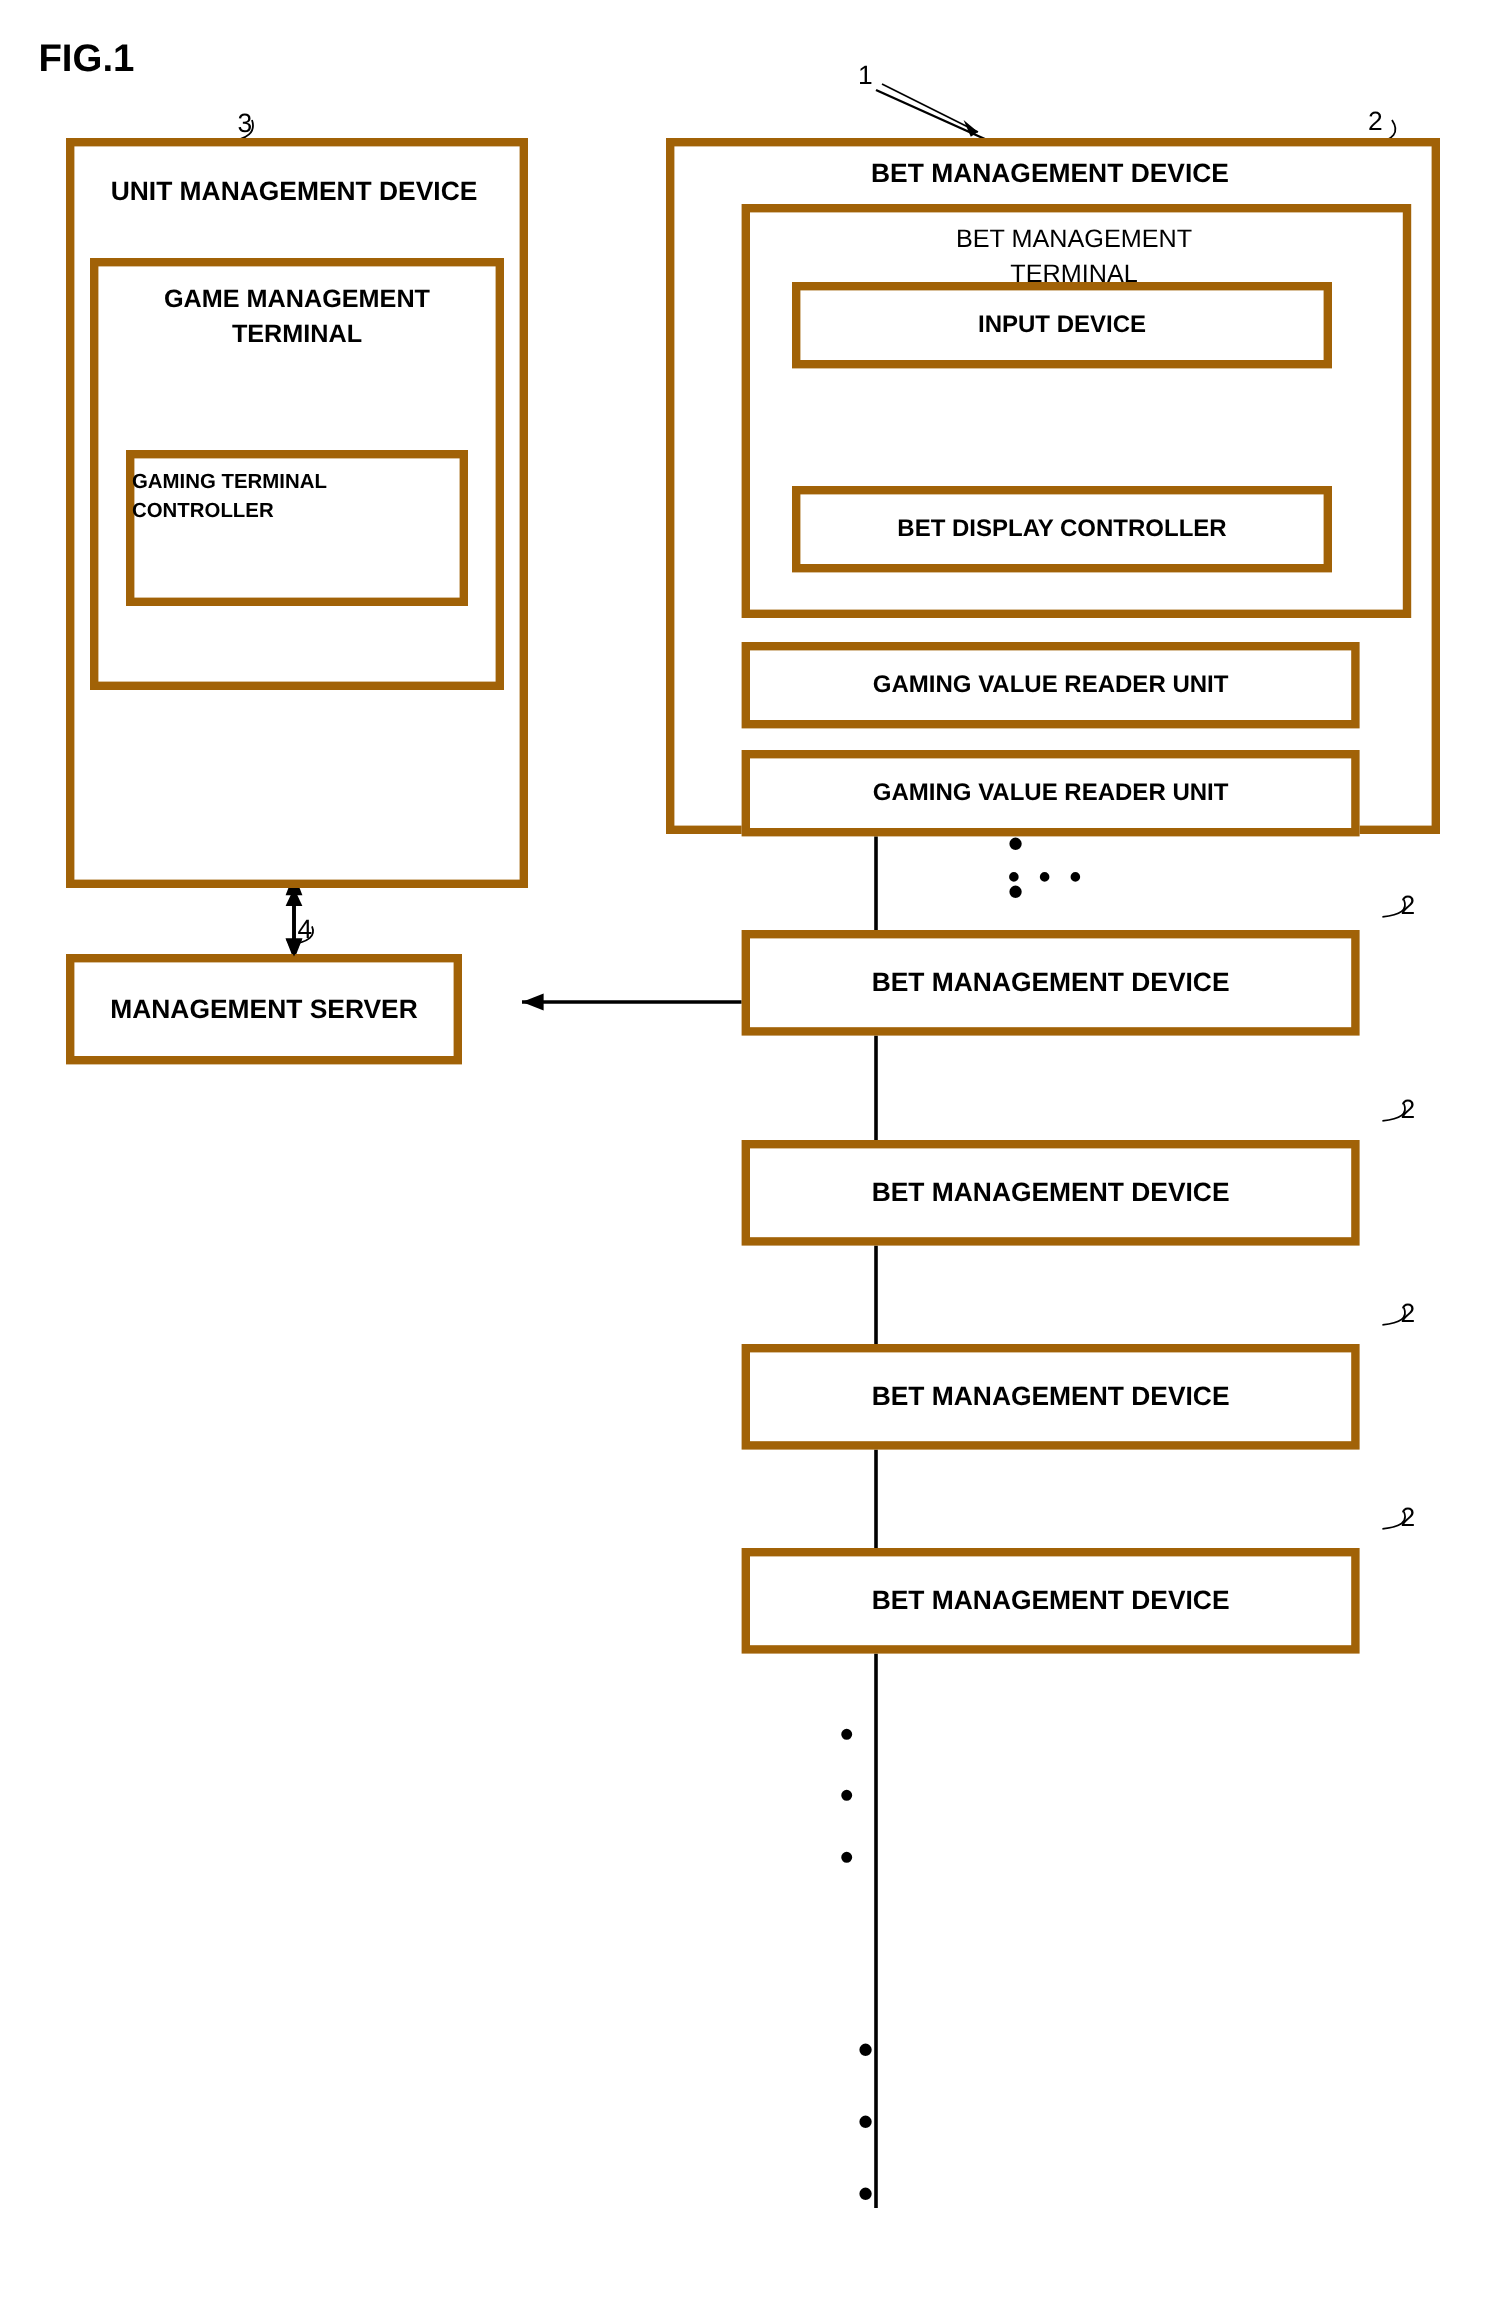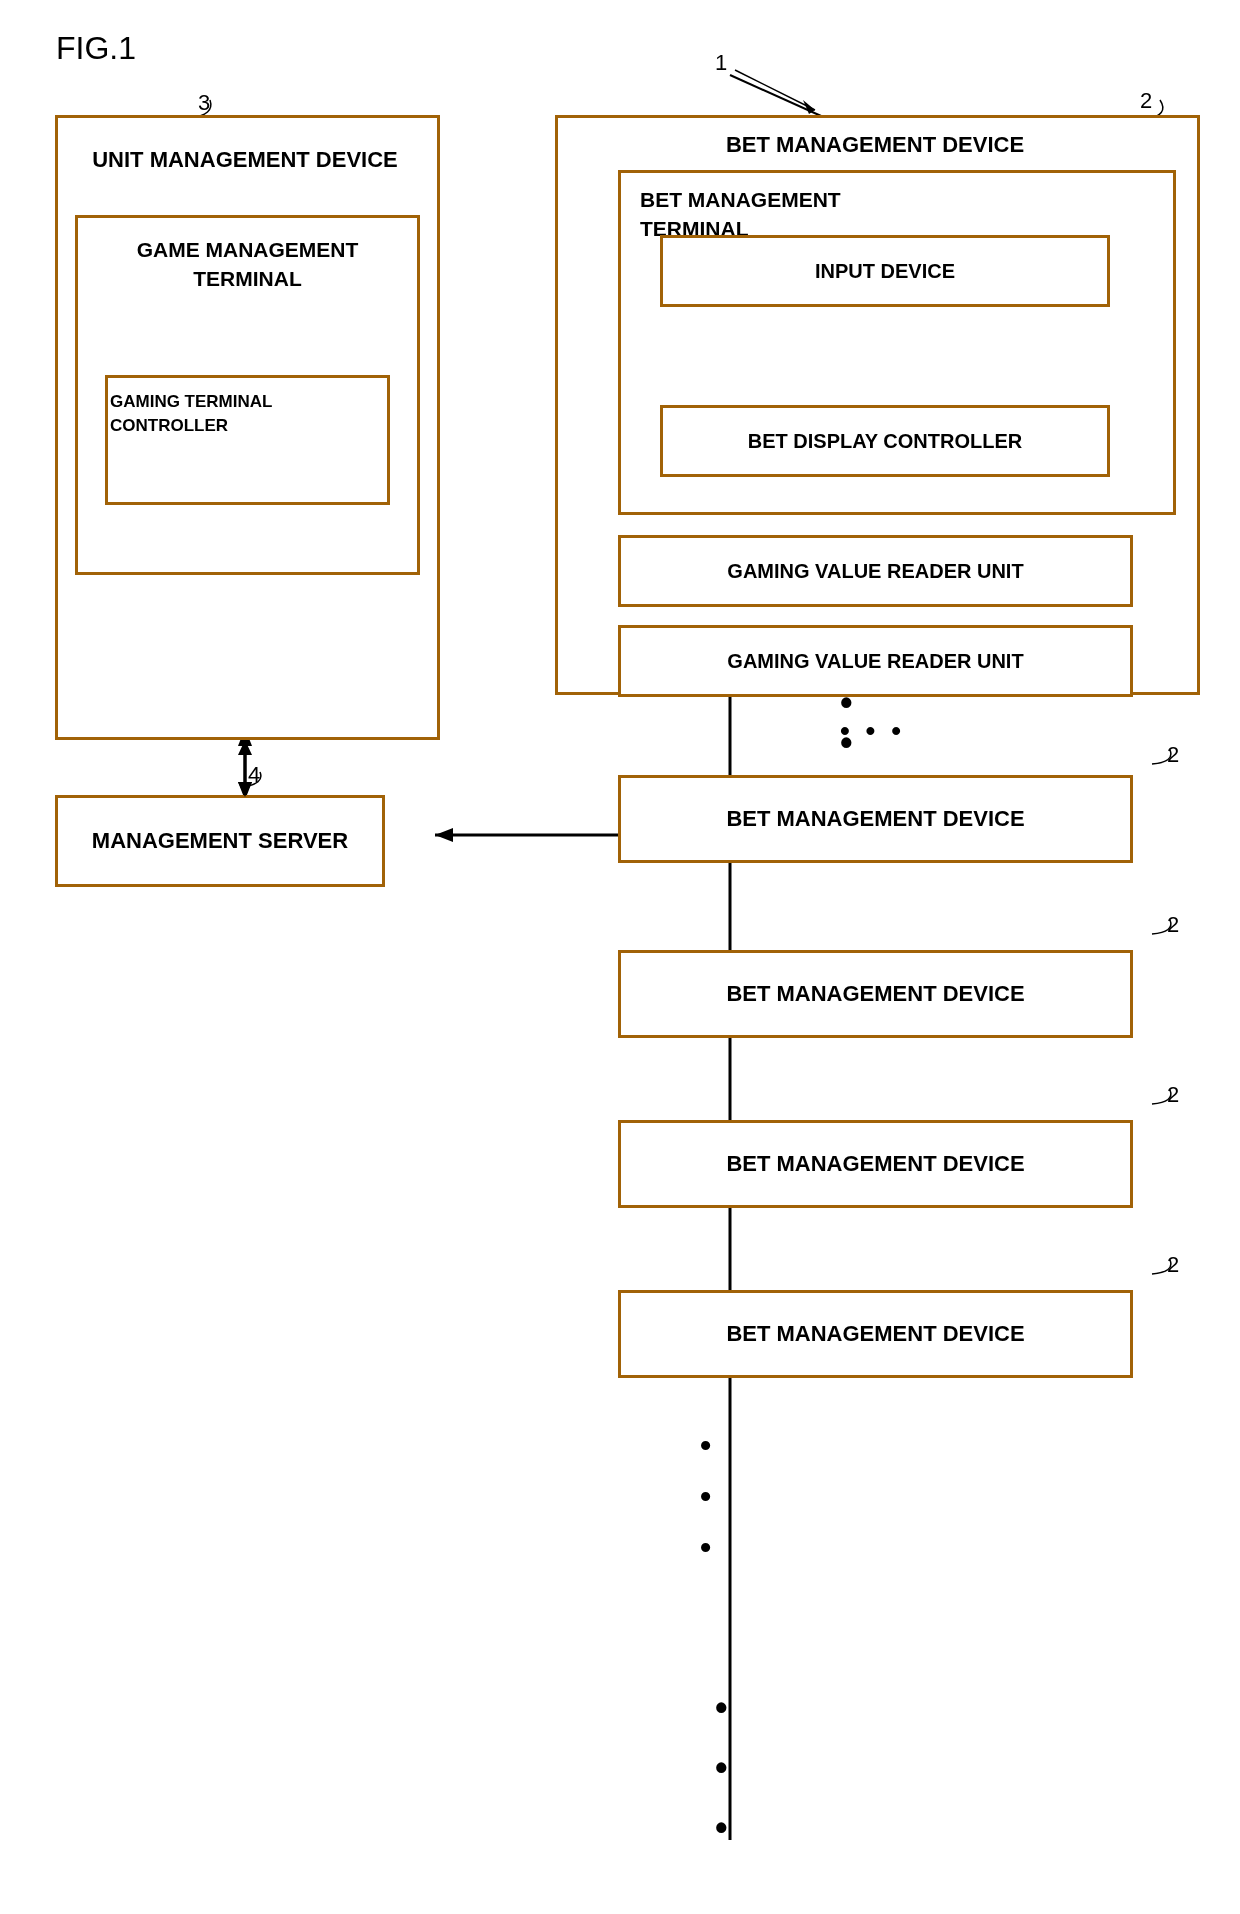--- a/index.html
+++ b/index.html
@@ -12,27 +12,27 @@
       overflow: hidden;
     }
     .diagram-container {
       position: relative;
       width: 1240px;
       height: 1914px;
     }
     .fig-label {
       position: absolute;
       top: 30px;
-      left: 56px;
+      left: 32px;
       font-size: 32px;
-      font-weight: normal;
+      font-weight: bold;
     }
     .box {
       position: absolute;
-      border: 3px solid #a16207;
+      border: 7px solid #a16207;
       background: #fff;
       display: flex;
       align-items: center;
       justify-content: center;
       text-align: center;
     }
     .ref-num {
       position: absolute;
       font-size: 22px;
       font-weight: normal;
@@ -205,21 +205,21 @@
   <div class="box" style="top:375px; left:105px; width:285px; height:130px;">
   </div>
   <div style="position:absolute; top:390px; left:110px; font-size:17px; font-weight:bold; width:275px; line-height:1.4;">GAMING TERMINAL<br>CONTROLLER</div>
 
   <div class="box" style="top:115px; left:555px; width:645px; height:580px;">
   </div>
   <div style="position:absolute; top:130px; left:600px; font-size:22px; font-weight:bold; text-align:center; width:550px; line-height:1.4;">BET MANAGEMENT DEVICE</div>
 
   <div class="box" style="top:170px; left:618px; width:558px; height:345px;">
   </div>
-  <div style="position:absolute; top:185px; left:640px; font-size:21px; font-weight:bold; text-align:left; width:510px; line-height:1.4;">BET MANAGEMENT<br>TERMINAL</div>
+  <div style="position:absolute; top:185px; left:640px; font-size:21px; font-weight:normal; text-align:center; width:510px; line-height:1.4;">BET MANAGEMENT<br>TERMINAL</div>
 
   <div class="box" style="top:235px; left:660px; width:450px; height:72px;">
     <span style="font-size:20px; font-weight:bold;">INPUT DEVICE</span>
   </div>
 
 
   <div class="box" style="top:405px; left:660px; width:450px; height:72px;">
     <span style="font-size:20px; font-weight:bold;">BET DISPLAY CONTROLLER</span>
   </div>
 

